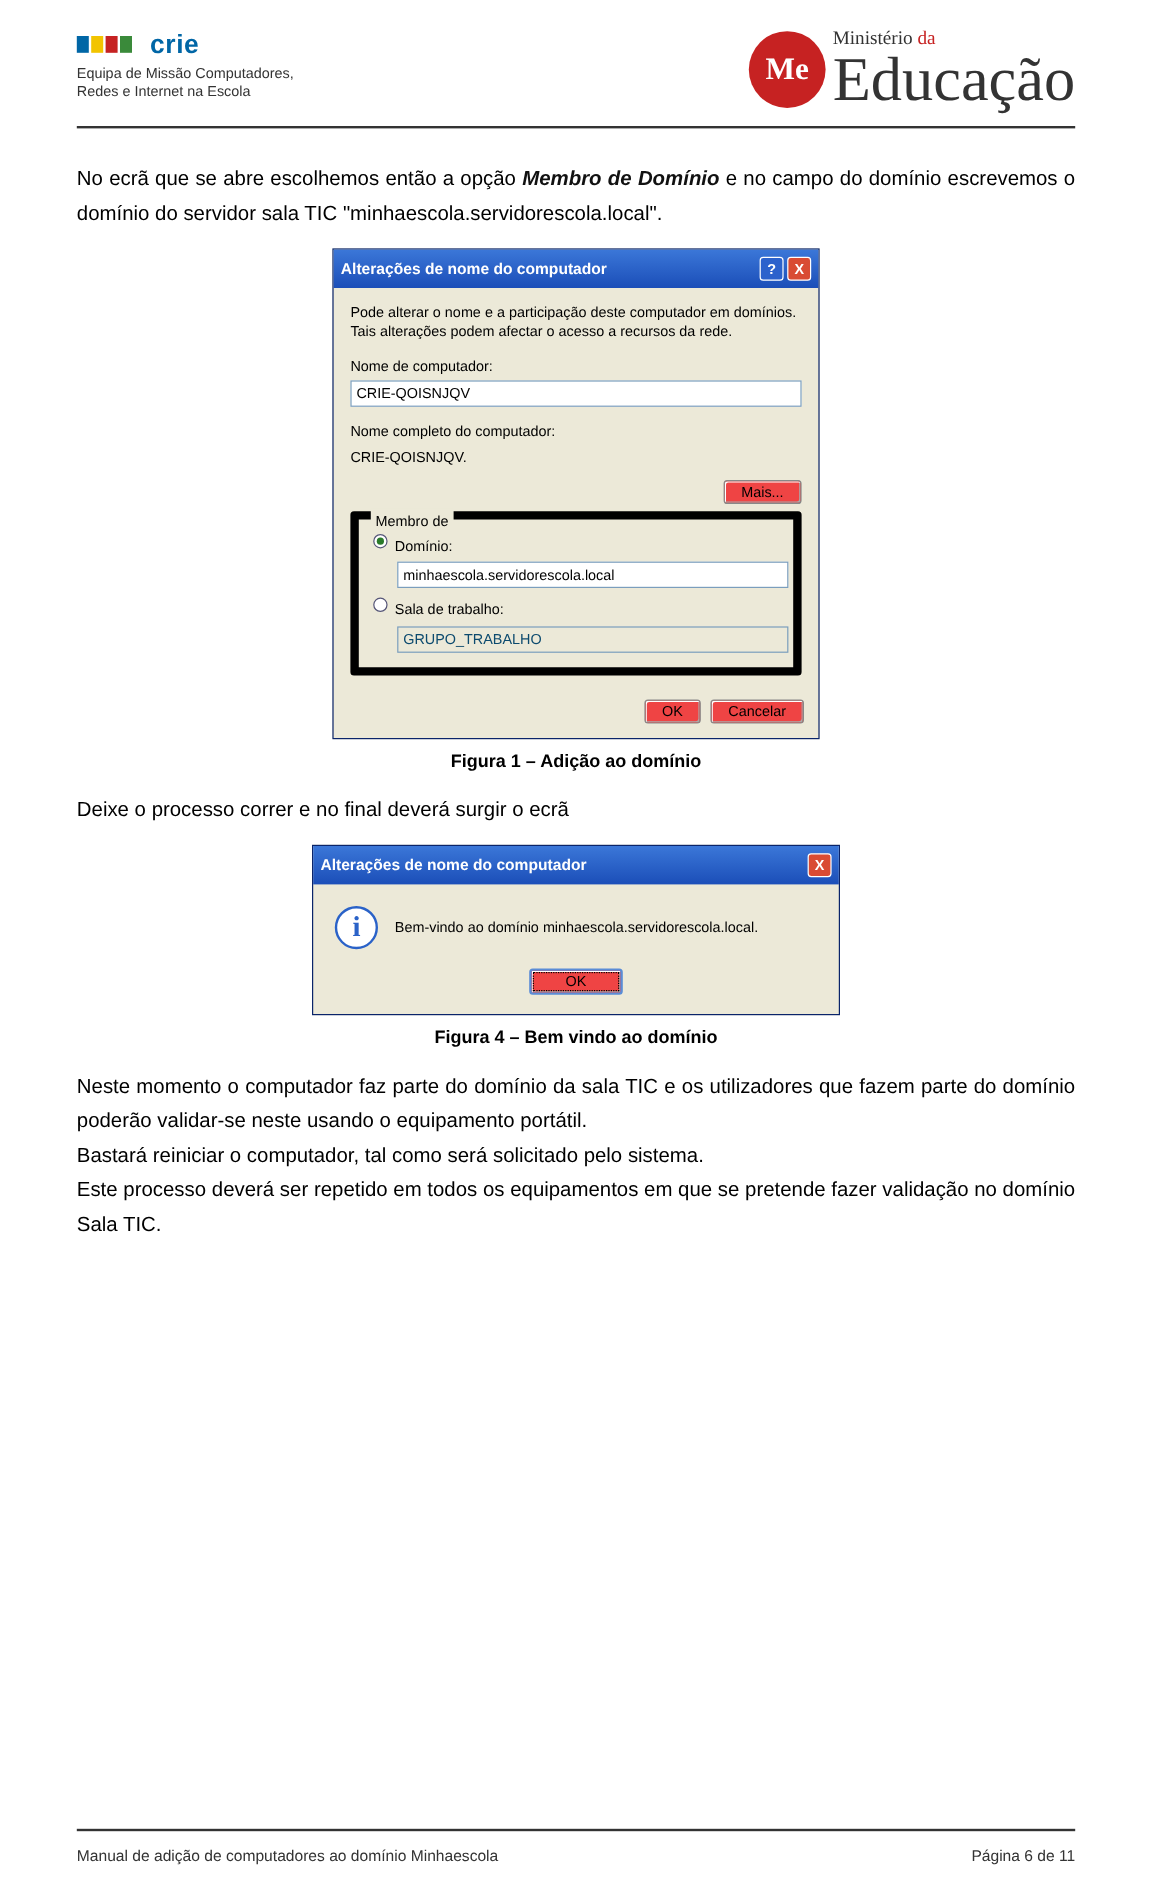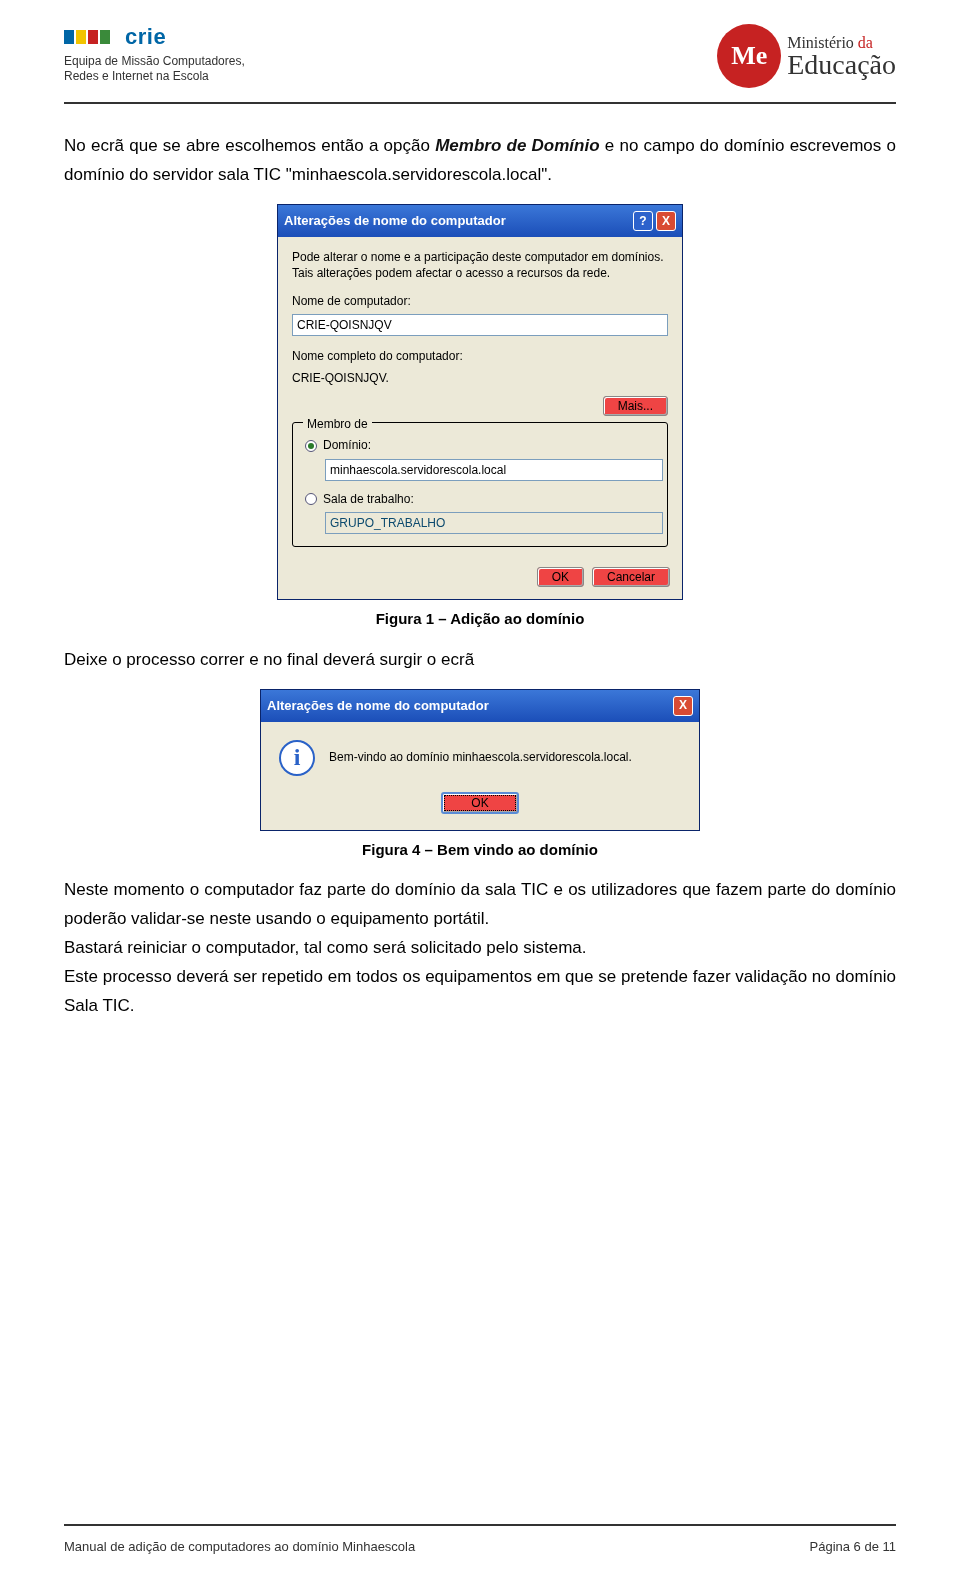--- a/index.html
+++ b/index.html
@@ -29,21 +29,21 @@
   .crie-sub { font-size: 12px; font-weight: normal; color: #333; line-height: 1.25; }
   .logo-right { display: flex; align-items: center; gap: 6px; }
   .me-badge {
     width: 64px; height: 64px; border-radius: 50%;
     background: #c62222; color: #fff; display: flex; align-items: center; justify-content: center;
     font-size: 26px; font-weight: bold; font-family: Georgia, serif;
   }
   .min-text { display: flex; flex-direction: column; font-family: Georgia, 'Times New Roman', serif; }
   .min-line1 { font-size: 16px; color: #333; }
   .min-line1 .min-red { color: #c62222; }
-  .min-line2 { font-size: 28px; color: #333; font-weight: normal; line-height: 0.95; }
+  .min-line2 { font-size: 52px; color: #333; font-weight: normal; line-height: 0.95; }
   .hr-top { border: none; border-top: 2px solid #333; margin: 4px 64px 0 64px; }
   .hr-bottom { border: none; border-top: 2px solid #333; margin: 0 64px; }
 
   .content { padding: 28px 64px 0 64px; font-size: 17px; line-height: 1.7; }
   .para { text-align: justify; }
   .bold-italic { font-weight: bold; font-style: italic; color: #111; }
   .fig-wrap { display: flex; justify-content: center; margin: 14px 0 6px 0; }
   .caption { text-align: center; font-size: 15px; font-weight: bold; margin: 6px 0 14px 0; }
 
   
@@ -81,28 +81,28 @@
   }
   .xp-input.disabled { background: #ece9d8; color: #0c4a6e; }
   .xp-static { margin: 2px 0 8px 0; }
   .xp-btnrow-right { display: flex; justify-content: flex-end; margin: 6px 0; }
   .xp-button {
     padding: 2px 14px; font-family: Tahoma, sans-serif; font-size: 12px;
     background: #ef4444; border: 1px solid #888; border-radius: 3px;
     box-shadow: inset 1px 1px 0 #fff, inset -1px -1px 0 #aaa;
   }
   .xp-groupbox {
-    border: 1px solid #000000; border-radius: 3px;
+    border: 7px solid #000000; border-radius: 3px;
     padding: 8px 4px 12px 12px; margin-top: 6px; position: relative;
   }
   .xp-groupbox-title {
     position: absolute; top: -9px; left: 10px;
     background: #ece9d8; padding: 0 4px; font-size: 12px;
   }
-  .xp-radio-row { display: flex; align-items: center; gap: 6px; margin: 4px 0 3px 0; }
+  .xp-radio-row { display: flex; gap: 6px; margin: 4px 0 3px 0; }
   .xp-radio {
     width: 12px; height: 12px; border-radius: 50%;
     border: 1px solid #557; display: inline-flex; align-items: center; justify-content: center;
     background: #fff;
   }
   .xp-radio.checked::after {
     content: ""; width: 6px; height: 6px; border-radius: 50%; background: #2a7a2a;
   }
   .xp-sub-input { margin-left: 20px; margin-top: 2px; }
   .xp-dialog-buttons {

